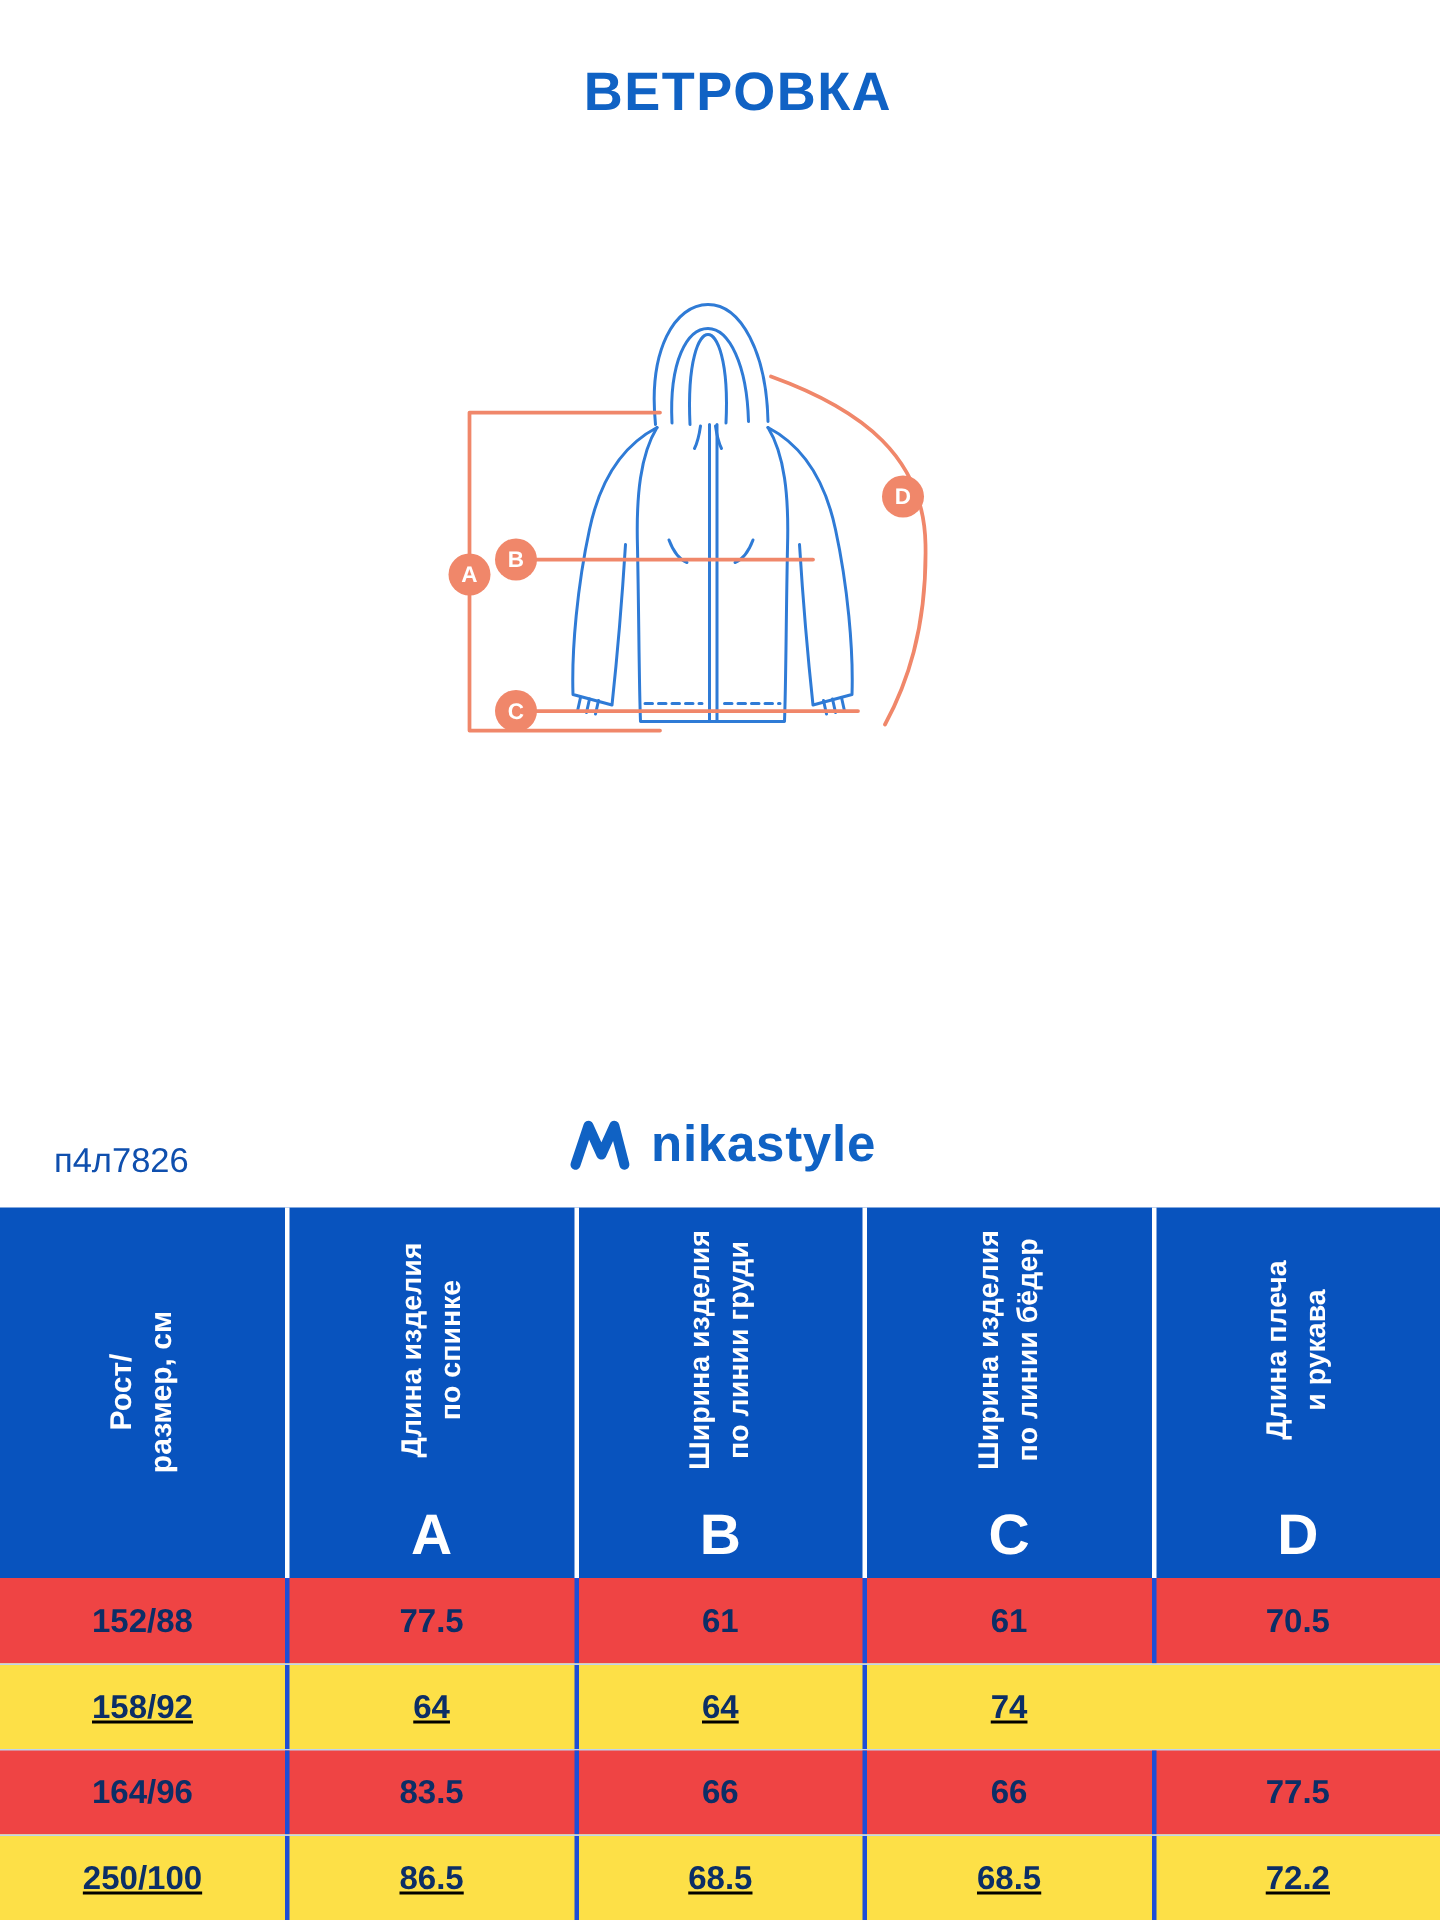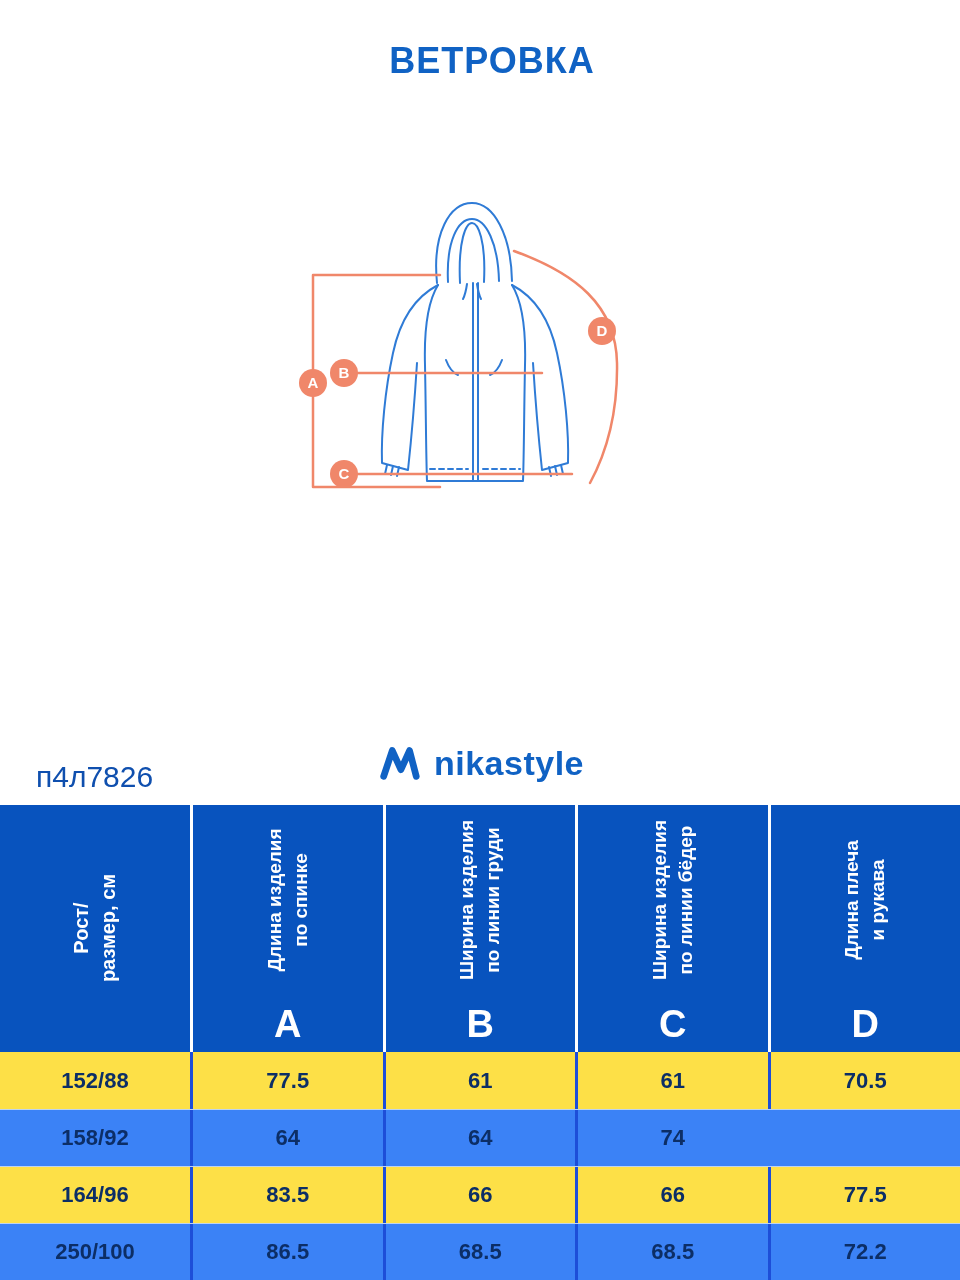--- a/index.html
+++ b/index.html
@@ -15,21 +15,21 @@
   }
   .diagram{position:absolute;left:280px;top:185px;width:360px;height:335px;}
   .mk{fill:#ffffff;font-family:"Liberation Sans","DejaVu Sans",sans-serif;font-weight:bold;font-size:15px;text-anchor:middle;}
   .brand-row{
     position:absolute;top:733px;left:0;width:100%;height:60px;
     display:flex;align-items:center;justify-content:center;gap:12px;
   }
   .brand-text{color:#1062C4;font-size:34px;font-weight:bold;letter-spacing:.5px;}
   .product-code{
     position:absolute;left:36px;top:760px;
-    color:#0F4FAE;font-size:30px;
+    color:#0F4FAE;font-size:23px;
   }
   .size-table{
     position:absolute;left:0;top:805px;width:960px;height:475px;
     display:grid;grid-template-rows:247px 57px 57px 57px 57px;
   }
   .thead{
     background:#0853BE;
     display:grid;grid-template-columns:190px 1fr 1fr 1fr 1fr;
   }
   .hcell{position:relative;}
@@ -38,22 +38,22 @@
     position:absolute;left:50%;top:95px;
     transform:translate(-50%,-50%) rotate(-90deg);
     color:#ffffff;font-weight:bold;font-size:19px;line-height:1.35;
     text-align:center;white-space:nowrap;
   }
   .vlabel.full{top:123px;font-size:20px;}
   .hletter{
     position:absolute;bottom:6px;left:0;width:100%;
     text-align:center;color:#ffffff;font-size:38px;font-weight:bold;
   }
-  .trow{display:grid;grid-template-columns:190px 1fr 1fr 1fr 1fr;background:#fde047;}
-  .trow.alt{background:#3b82f6;}
+  .trow{display:grid;grid-template-columns:190px 1fr 1fr 1fr 1fr;background:#ef4444;}
+  .trow.alt{background:#fde047;text-decoration:underline;}
   .trow + .trow{border-top:1px solid #BFD4EE;}
   .tcell{
     display:flex;align-items:center;justify-content:center;
     color:#0C2E66;font-weight:bold;font-size:22px;
   }
   .tcell + .tcell{border-left:3px solid #1d4ed8;}
 </style>
 </head>
 <body>
 

